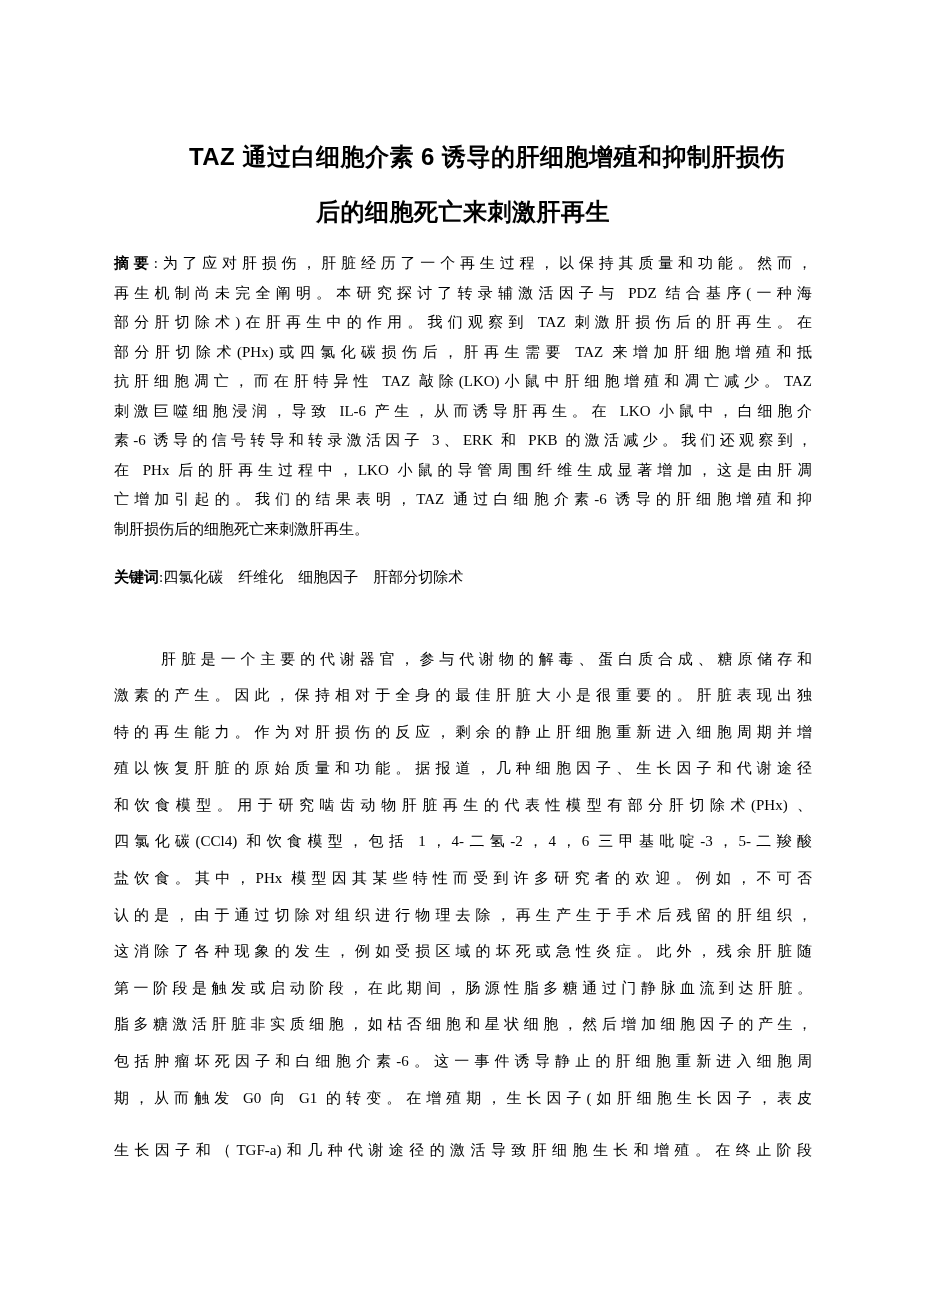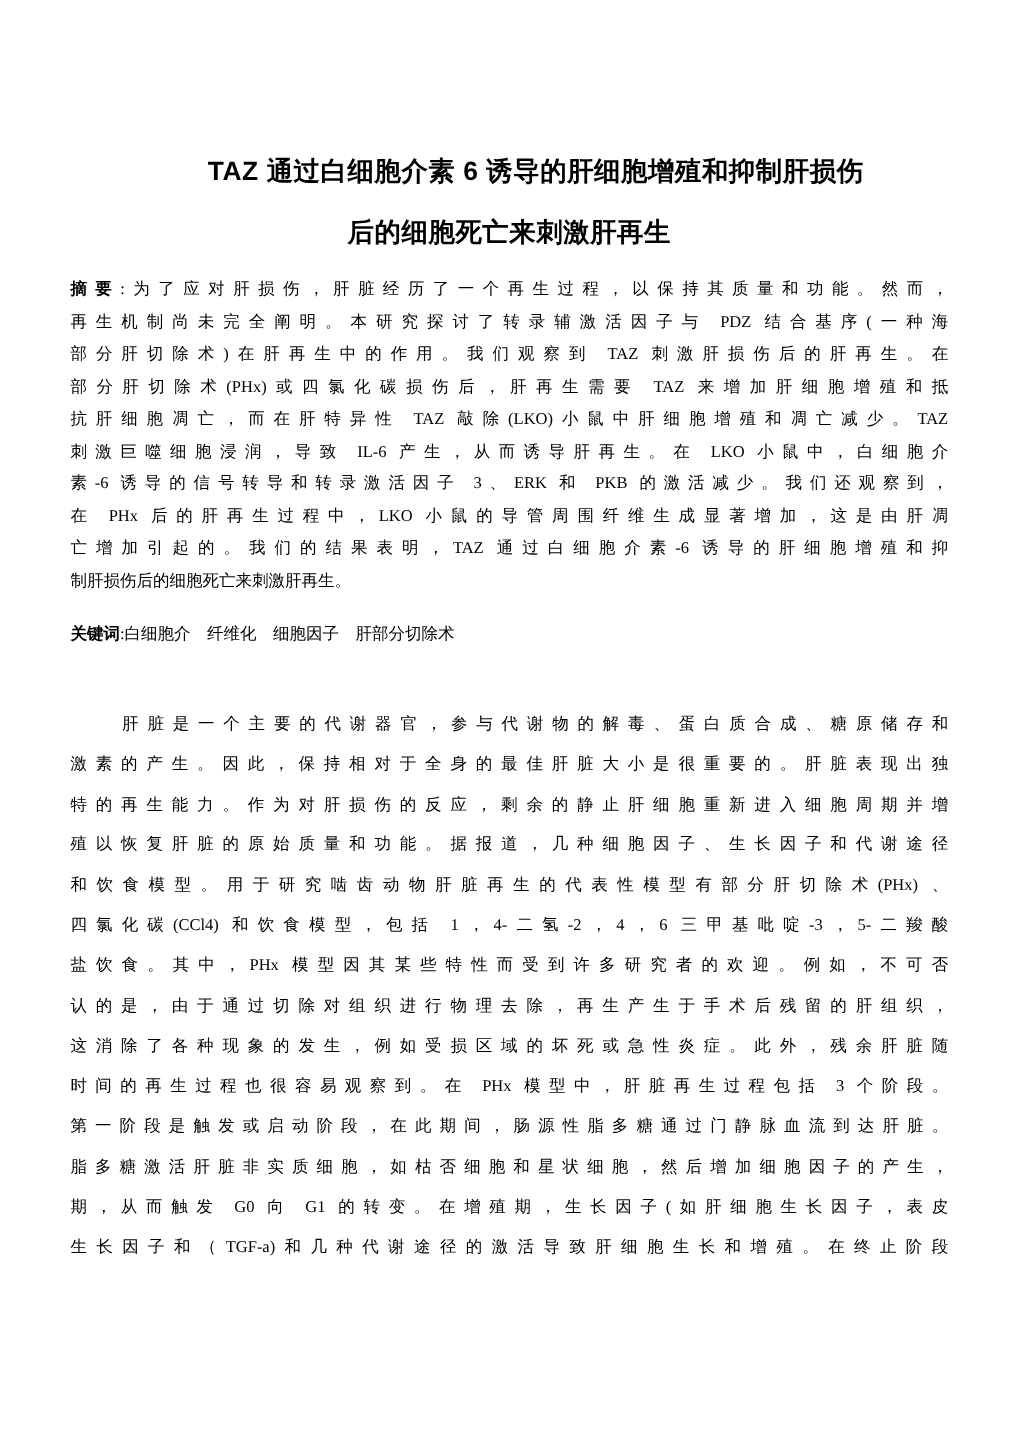--- a/index.html
+++ b/index.html
@@ -10,21 +10,21 @@
   .page {
     position: relative;
     width: 926px;
     height: 1309px;
     background: #ffffff;
     color: #000000;
     overflow: hidden;
     font-family: "Liberation Serif", serif;
   }
   .content {
-    padding: 0 64px;
+    padding: 0 114px;
   }
   
   .title {
     margin: 129px 0 0 0;
     font-family: "Liberation Sans", sans-serif;
     font-weight: 700;
     font-size: 24px;
     line-height: 55px;
     text-align: center;
     letter-spacing: 0.5px;
@@ -64,20 +64,21 @@
   }
   .body-text .line {
     line-height: 36.6px;
   }
   .lines.indent-first > .line:first-child {
     text-indent: 47px;
   }
   .lines.end-just > .line:last-child {
     text-align: justify;
     text-align-last: justify;
+    margin-top: 16px;
   }
 </style>
 </head>
 <body>
 
 <div class="page">
   <div class="content">
 
     <h1 class="title">
       <div class="title-line">TAZ 通过白细胞介素 6 诱导的肝细胞增殖和抑制肝损伤</div>
@@ -92,35 +93,35 @@
           <div class="line">部分肝切除术(PHx)或四氯化碳损伤后，肝再生需要 TAZ 来增加肝细胞增殖和抵</div>
           <div class="line">抗肝细胞凋亡，而在肝特异性 TAZ 敲除(LKO)小鼠中肝细胞增殖和凋亡减少。TAZ</div>
           <div class="line">刺激巨噬细胞浸润，导致 IL-6 产生，从而诱导肝再生。在 LKO 小鼠中，白细胞介</div>
           <div class="line">素-6 诱导的信号转导和转录激活因子 3、ERK 和 PKB 的激活减少。我们还观察到，</div>
           <div class="line">在 PHx 后的肝再生过程中，LKO 小鼠的导管周围纤维生成显著增加，这是由肝凋</div>
           <div class="line">亡增加引起的。我们的结果表明，TAZ 通过白细胞介素-6 诱导的肝细胞增殖和抑</div>
           <div class="line">制肝损伤后的细胞死亡来刺激肝再生。</div>
         </div>
     </section>
 
-    <div class="line keywords"><span class="hei">关键词</span><span>:白细胞介　纤维化　细胞因子　肝部分切除术</span></div>
+    <div class="line keywords"><span class="hei">关键词</span><span>:四氯化碳　纤维化　细胞因子　肝部分切除术</span></div>
 
     <section class="body-text">
       <div class="lines end-just indent-first">
           <div class="line">肝脏是一个主要的代谢器官，参与代谢物的解毒、蛋白质合成、糖原储存和</div>
           <div class="line">激素的产生。因此，保持相对于全身的最佳肝脏大小是很重要的。肝脏表现出独</div>
           <div class="line">特的再生能力。作为对肝损伤的反应，剩余的静止肝细胞重新进入细胞周期并增</div>
           <div class="line">殖以恢复肝脏的原始质量和功能。据报道，几种细胞因子、生长因子和代谢途径</div>
           <div class="line">和饮食模型。用于研究啮齿动物肝脏再生的代表性模型有部分肝切除术(PHx) 、</div>
           <div class="line">四氯化碳(CCl4) 和饮食模型，包括 1，4-二氢-2，4，6 三甲基吡啶-3，5-二羧酸</div>
           <div class="line">盐饮食。其中，PHx 模型因其某些特性而受到许多研究者的欢迎。例如，不可否</div>
           <div class="line">认的是，由于通过切除对组织进行物理去除，再生产生于手术后残留的肝组织，</div>
           <div class="line">这消除了各种现象的发生，例如受损区域的坏死或急性炎症。此外，残余肝脏随</div>
-          <div class="line">时间的再生过程也很容易观察到。在 PHx 模型中，肝脏再生过程包括 3 个阶段。</div>
           <div class="line">第一阶段是触发或启动阶段，在此期间，肠源性脂多糖通过门静脉血流到达肝脏。</div>
           <div class="line">脂多糖激活肝脏非实质细胞，如枯否细胞和星状细胞，然后增加细胞因子的产生，</div>
+          <div class="line">包括肿瘤坏死因子和白细胞介素-6。这一事件诱导静止的肝细胞重新进入细胞周</div>
           <div class="line">期，从而触发 G0 向 G1 的转变。在增殖期，生长因子(如肝细胞生长因子，表皮</div>
           <div class="line">生长因子和（TGF-a)和几种代谢途径的激活导致肝细胞生长和增殖。在终止阶段</div>
         </div>
     </section>
 
   </div>
 </div>
 
 </body></html>

